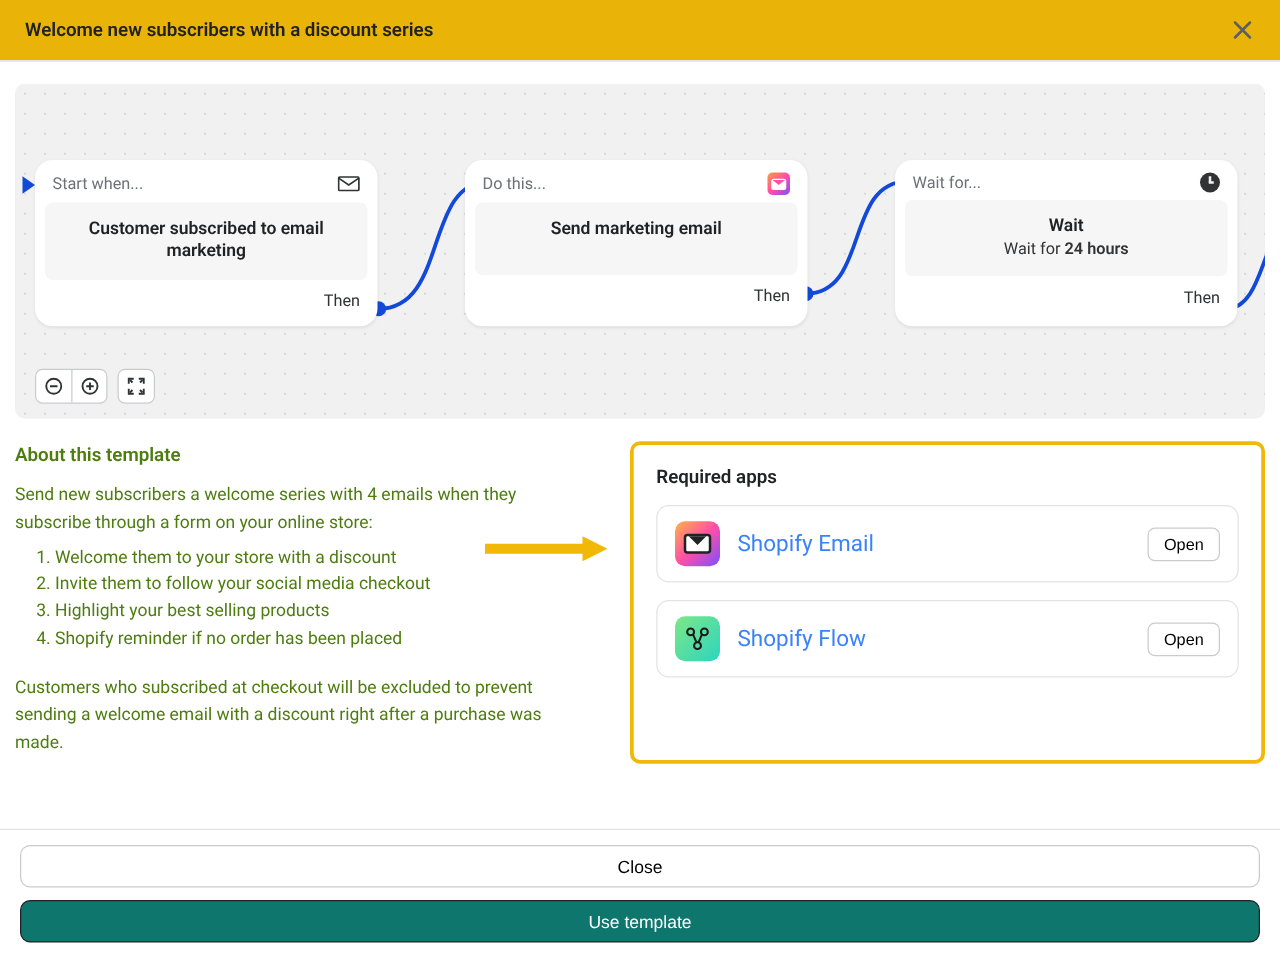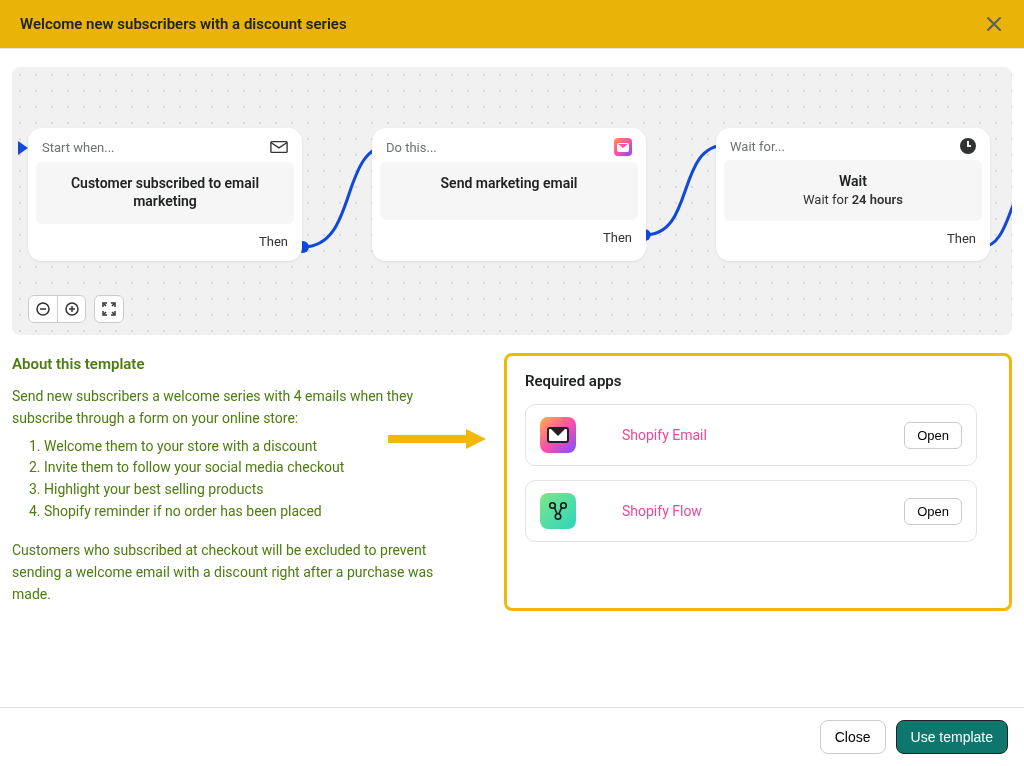--- a/index.html
+++ b/index.html
@@ -193,21 +193,21 @@
     .arrow-annotation {
       position: absolute;
       top: 74px;
       right: -12px;
       color: #f2b807;
     }
     .required-panel {
       width: 508px;
       border: 3px solid #f2b807;
       border-radius: 8px;
-      padding: 16px 32px 20px 18px;
+      padding: 16px 18px 20px 18px;
     }
     .required-panel h3 {
       font-size: 15px;
       font-weight: 650;
       margin-bottom: 14px;
     }
     .app-row {
       border: 1px solid #e1e3e5;
       border-radius: 10px;
       padding: 12px 14px;
@@ -239,38 +239,39 @@
       top: 0; left: 2px;
       width: 0; height: 0;
       border-left: 7px solid transparent;
       border-right: 7px solid transparent;
       border-top: 7px solid #202223;
     }
     .app-icon.flow {
       background: linear-gradient(135deg,#7ee787,#2dd4bf);
     }
     .app-icon.flow svg { width: 22px; height: 22px; }
-    .app-name { flex: 1; font-size: 14px; color: #ec4899; margin-left: 32px; }
+    .app-name { flex: 1; font-size: 18px; color: #3b82f6; }
     .open-btn {
       border: 1px solid #c9cccf;
       background: #fff;
       border-radius: 6px;
       padding: 5px 12px;
       font-size: 13px;
       cursor: pointer;
     }
     .footer {
       position: absolute;
       bottom: 0; left: 0; right: 0;
       border-top: 1px solid #e1e3e5;
       padding: 12px 16px;
       display: flex;
       justify-content: flex-end;
       gap: 10px;
       background: #fff;
+      flex-direction: column;
     }
     .btn {
       border-radius: 8px;
       padding: 8px 14px;
       font-size: 14px;
       cursor: pointer;
       border: 1px solid #c9cccf;
       background: #fff;
     }
     .btn-primary {

